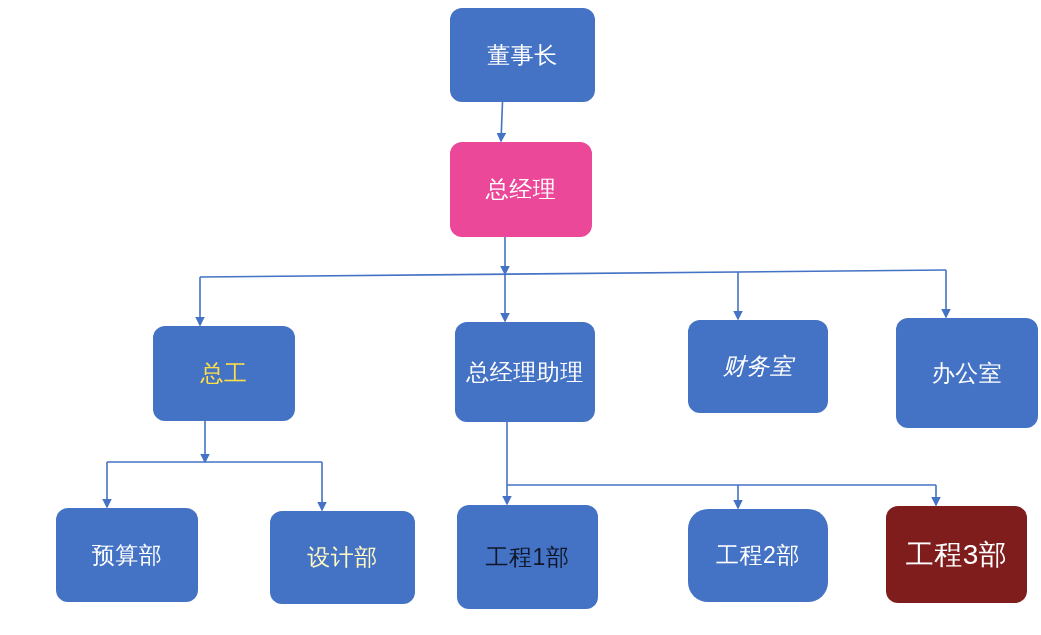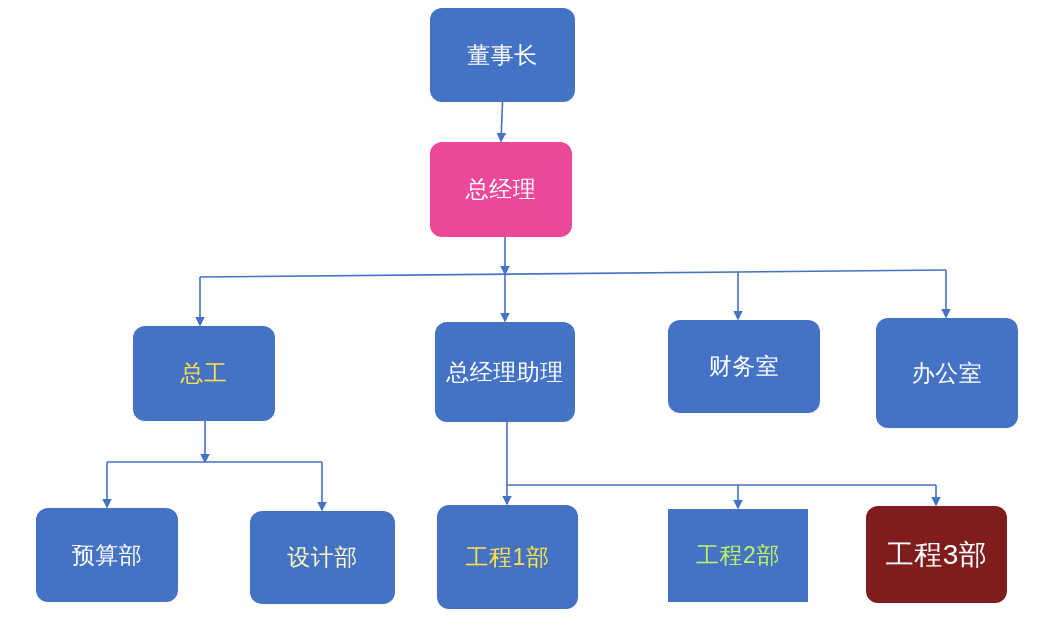--- a/index.html
+++ b/index.html
@@ -30,20 +30,21 @@
     position: absolute;
     box-sizing: border-box;
     display: flex;
     align-items: center;
     justify-content: center;
     text-align: center;
     color: #ffffff;
     border-radius: 12px;
     line-height: 1.25;
     letter-spacing: 0.5px;
+    margin-left: 20px;
     -webkit-font-smoothing: antialiased;
   }
   .node-label {
     display: block;
     width: 100%;
     padding: 0 6px;
     box-sizing: border-box;
     word-break: break-all;
   }
 </style>
@@ -85,36 +86,36 @@
       </div>
       <div class="node" style="left: 430px; top: 142px; width: 142px; height: 95px; background: #ec4899; color: rgb(255, 255, 255); border-radius: 12px; font-size: 23px;">
         <span class="node-label">总经理</span>
       </div>
       <div class="node" style="left: 133px; top: 326px; width: 142px; height: 95px; background: rgb(68, 114, 196); color: #fde047; border-radius: 12px; font-size: 23px;">
         <span class="node-label">总工</span>
       </div>
       <div class="node" style="left: 435px; top: 322px; width: 140px; height: 100px; background: rgb(68, 114, 196); color: rgb(255, 255, 255); border-radius: 12px; font-size: 23px;">
         <span class="node-label">总经理助理</span>
       </div>
-      <div class="node" style="left: 668px; top: 320px; width: 152px; height: 93px; background: rgb(68, 114, 196); color: rgb(255, 255, 255); border-radius: 12px; font-size: 23px;">
+      <div class="node" style="left: 668px; top: 320px; width: 140px; height: 93px; background: rgb(68, 114, 196); color: rgb(255, 255, 255); border-radius: 12px; font-size: 23px; font-style: italic;">
         <span class="node-label">财务室</span>
       </div>
       <div class="node" style="left: 876px; top: 318px; width: 142px; height: 110px; background: rgb(68, 114, 196); color: rgb(255, 255, 255); border-radius: 12px; font-size: 23px;">
         <span class="node-label">办公室</span>
       </div>
       <div class="node" style="left: 36px; top: 508px; width: 142px; height: 94px; background: rgb(68, 114, 196); color: rgb(255, 255, 255); border-radius: 12px; font-size: 23px;">
         <span class="node-label">预算部</span>
       </div>
       <div class="node" style="left: 250px; top: 511px; width: 145px; height: 93px; background: rgb(68, 114, 196); color: #fef9c3; border-radius: 12px; font-size: 23px;">
         <span class="node-label">设计部</span>
       </div>
-      <div class="node" style="left: 437px; top: 505px; width: 141px; height: 104px; background: rgb(68, 114, 196); color: #fde047; border-radius: 12px; font-size: 23px; text-align: center;">
+      <div class="node" style="left: 437px; top: 505px; width: 141px; height: 104px; background: rgb(68, 114, 196); color: #0f172a; border-radius: 12px; font-size: 23px; text-align: center;">
         <span class="node-label">工程1部</span>
       </div>
-      <div class="node" style="left: 668px; top: 509px; width: 140px; height: 93px; background: rgb(68, 114, 196); color: #bef264; border-radius: 0; font-size: 23px;">
+      <div class="node" style="left: 668px; top: 509px; width: 140px; height: 93px; background: rgb(68, 114, 196); color: #ffffff; border-radius: 20px; font-size: 23px;">
         <span class="node-label">工程2部</span>
       </div>
       <div class="node" style="left: 866px; top: 506px; width: 141px; height: 97px; background: #7f1d1d; color: rgb(255, 255, 255); border-radius: 12px; font-size: 28px; text-align: center;">
         <span class="node-label">工程3部</span>
       </div>
     </div>
 
 </div>
 
 </body></html>

